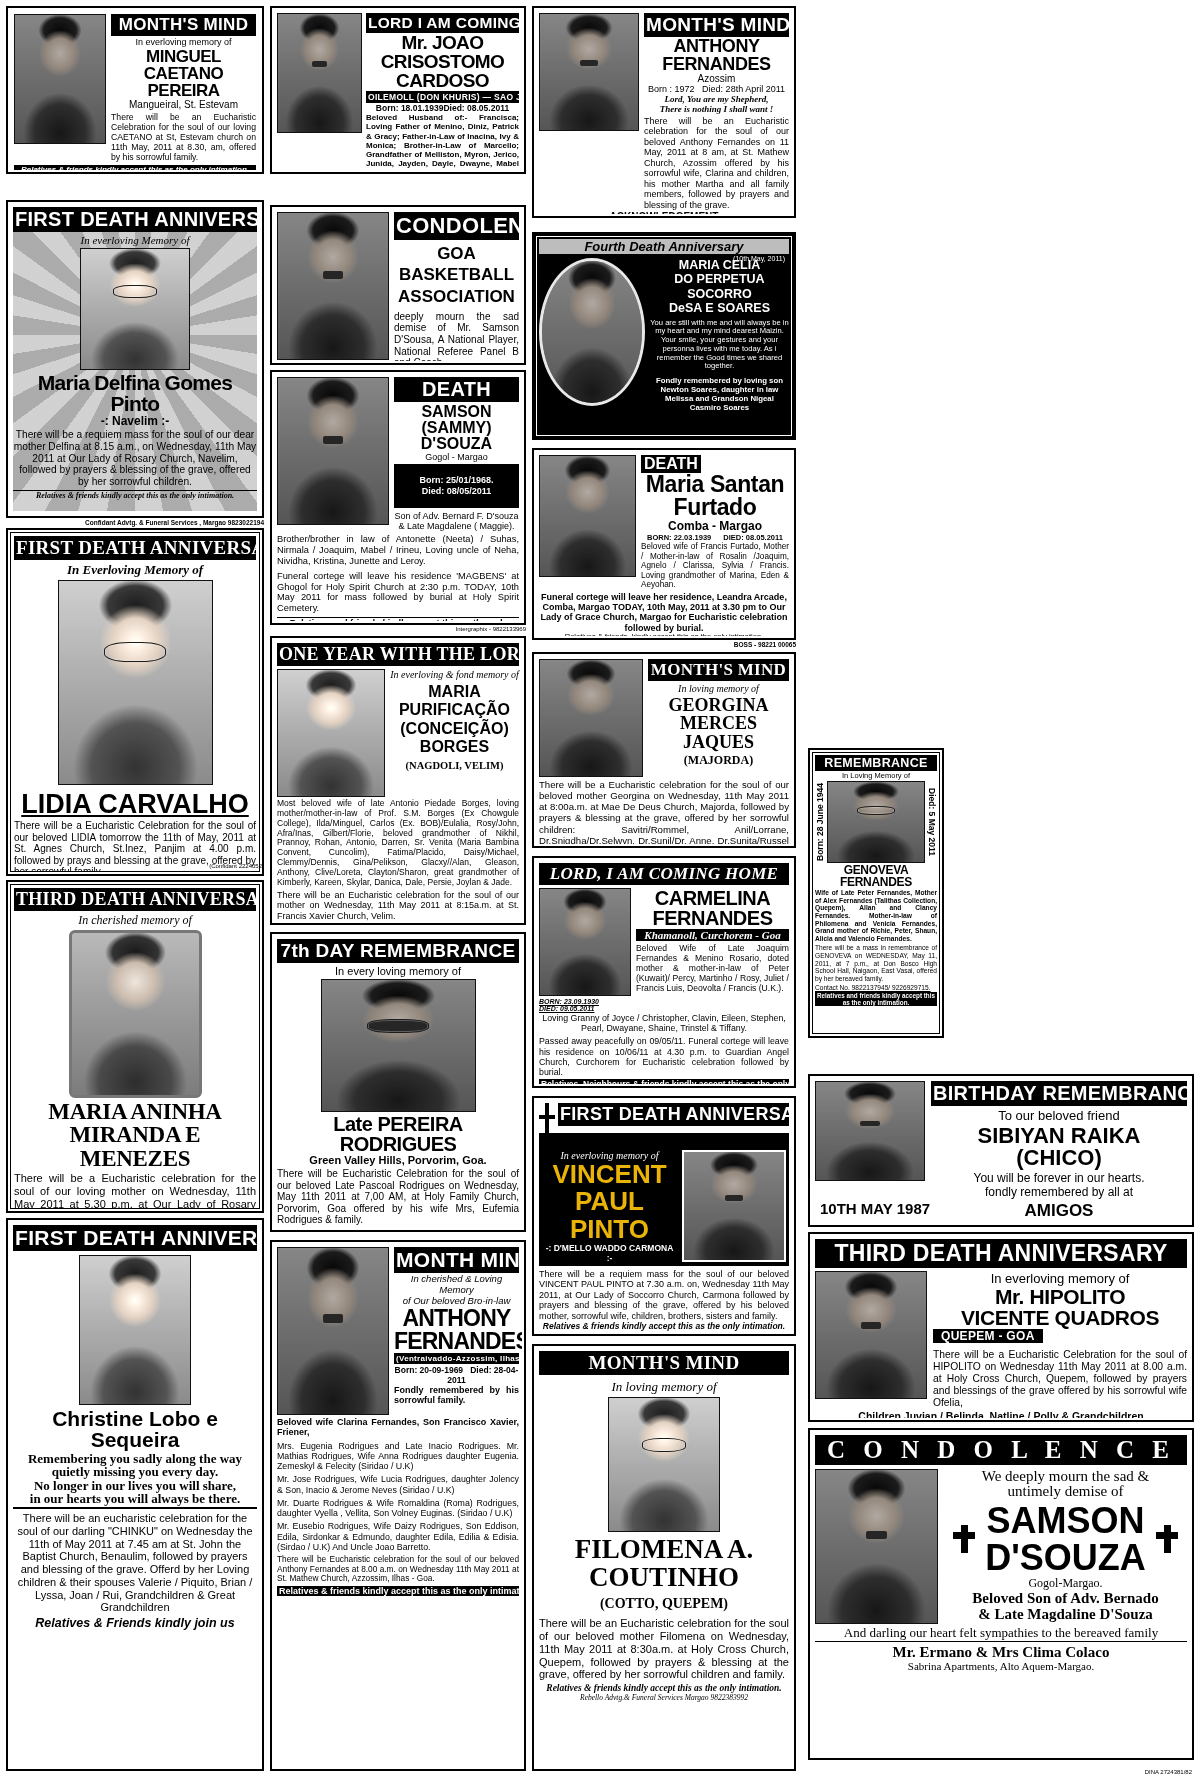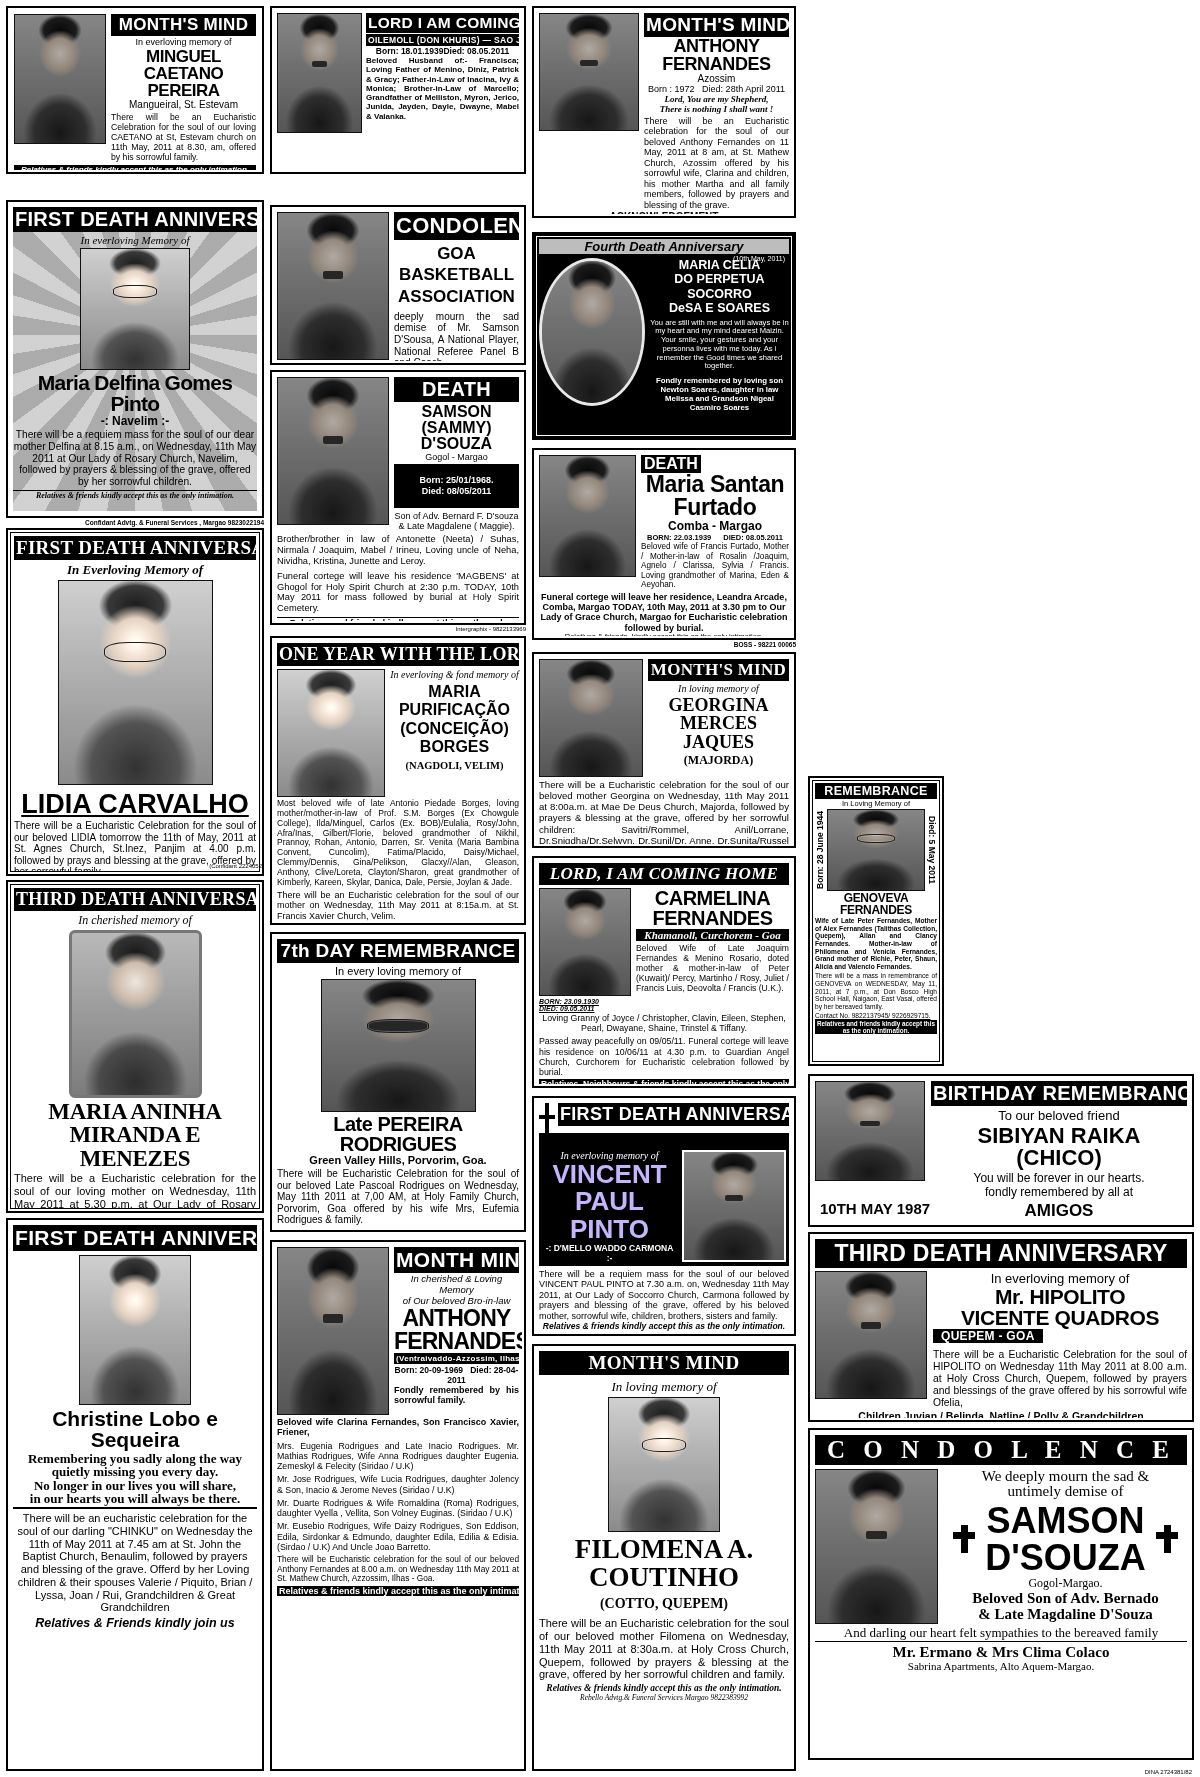--- a/index.html
+++ b/index.html
@@ -158,20 +158,22 @@
     <div class="name-blk" style="font-size:12.5px;margin-top:3px;font-style:italic;">Relatives &amp; Friends kindly join us</div>
   </div>
 </div>
 
 <div class="ad" style="left:270px; top:6px; width:256px; height:168px;">
   <div class="inner nb" style="padding:3px;">
     <div style="display:flex;gap:4px;">
       <div class="photo male dark" style="width:85px;height:120px;flex:0 0 85px;"></div>
       <div style="flex:1;min-width:0;">
         <div class="banner sq" style="font-size:15.5px;">LORD I AM COMING HOME</div>
+        <div class="name-blk" style="font-size:19px;white-space:pre-line;letter-spacing:-.6px;">Mr. JOAO
+CRISOSTOMO CARDOSO</div>
         <div class="banner sq" style="font-size:8.5px;margin-top:1px;">OILEMOLL (DON KHURIS) — SAO JOSE DE AREAL</div>
         <div style="display:flex;justify-content:center;font-size:8.5px;font-weight:bold;">
           <span>Born: 18.01.1939</span>
           <span>Died: 08.05.2011</span>
         </div>
         <div class="body" style="font-size:8px;font-weight:bold;">Beloved Husband of:- Francisca; Loving Father of Menino, Diniz, Patrick &amp; Gracy; Father-in-Law of Inacina, Ivy &amp; Monica; Brother-in-Law of Marcello; Grandfather of Melliston, Myron, Jerico, Junida, Jayden, Dayle, Dwayne, Mabel &amp; Valanka.</div>
       </div>
     </div>
 
   </div>
@@ -383,21 +385,21 @@
         <div style="position:absolute;left:6px;top:0;width:4px;height:46px;background:#000;"></div>
         <div style="position:absolute;left:0;top:12px;width:16px;height:4px;background:#000;"></div>
       </div>
       <div style="flex:1;min-width:0;">
         <div class="banner sq" style="font-size:18px;">FIRST DEATH ANNIVERSARY</div>
       </div>
     </div>
     <div style="display:flex;gap:5px;background:#000;color:#fff;padding:3px;margin-top:-16px;">
       <div style="flex:1;min-width:0;padding-top:14px;">
         <div class="script" style="font-size:10px;color:#fff;">In everloving memory of</div>
-        <div class="name-blk" style="font-size:26px;white-space:pre-line;color:#c4b5fd;line-height:1.05;">VINCENT
+        <div class="name-blk" style="font-size:26px;white-space:pre-line;color:#eab308;line-height:1.05;">VINCENT
 PAUL
 PINTO</div>
         <div class="sub" style="font-size:8.5px;font-weight:bold;color:#fff;">-: D'MELLO WADDO CARMONA :-</div>
       </div>
       <div class="photo male dark" style="width:104px;height:112px;flex:0 0 104px;margin-top:14px;border:2px solid #fff;"></div>
     </div>
     <div class="body" style="font-size:9px;margin-top:3px;">There will be a requiem mass for the soul of our beloved VINCENT PAUL PINTO at 7.30 a.m. on, Wednesday 11th May 2011, at Our Lady of Soccorro Church, Carmona followed by prayers and blessing of the grave, offered by his beloved mother, sorrowful wife, children, brothers, sisters and family.</div>
     <div class="rel-plain" style="font-size:8.5px;font-family:'Liberation Sans',sans-serif;">Relatives &amp; friends kindly accept this as the only intimation.</div>
     <div class="credit-c" style="font-size:7px;">Confidant Advtg. &amp; Funeral Services, Margao 9823022194</div>
   </div>
@@ -412,21 +414,21 @@
     </div>
     <div class="name-serif" style="font-size:27px;white-space:pre-line;margin-top:4px;">FILOMENA A.
 COUTINHO</div>
     <div class="name-serif" style="font-size:14px;margin-top:6px;">(COTTO, QUEPEM)</div>
     <div class="body" style="font-size:11px;margin-top:6px;">There will be an Eucharistic celebration for the soul of our beloved mother Filomena on Wednesday, 11th May 2011 at 8:30a.m. at Holy Cross Church, Quepem, followed by prayers &amp; blessing at the grave, offered by her sorrowful children and family.</div>
     <div class="rel-plain" style="font-size:9.5px;margin-top:2px;">Relatives &amp; friends kindly accept this as the only intimation.</div>
     <div class="credit-c" style="font-size:7.5px;">Rebello Advtg.&amp; Funeral Services Margao 9822383992</div>
   </div>
 </div>
 
-<div class="ad" style="left:808px; top:776px; width:136px; height:290px;">
+<div class="ad" style="left:808px; top:748px; width:136px; height:290px;">
   <div class="inner" style="padding:2px;">
     <div class="banner sq" style="font-size:12.5px;">REMEMBRANCE</div>
     <div class="sub" style="font-size:7.5px;">In Loving Memory of</div>
     <div style="display:flex;gap:2px;align-items:stretch;margin-top:1px;">
       <div style="writing-mode:vertical-rl;transform:rotate(180deg);font-size:8.5px;font-weight:bold;text-align:center;">Born: 28 June 1944</div>
       <div class="photo dark glasses" style="flex:1;height:82px;"></div>
       <div style="writing-mode:vertical-rl;font-size:8.5px;font-weight:bold;text-align:center;">Died: 5 May 2011</div>
     </div>
     <div class="name-blk" style="font-size:12px;margin-top:1px;letter-spacing:-.3px;">GENOVEVA FERNANDES</div>
     <div class="body" style="font-size:6.6px;font-weight:bold;margin-top:1px;">Wife of Late Peter Fernandes, Mother of Alex Fernandes (Talithas Collection, Quepem), Allan and Clancy Fernandes. Mother-in-law of Philomena and Venicia Fernandes, Grand mother of Richie, Peter, Shaun, Alicia and Valencio Fernandes.</div>

